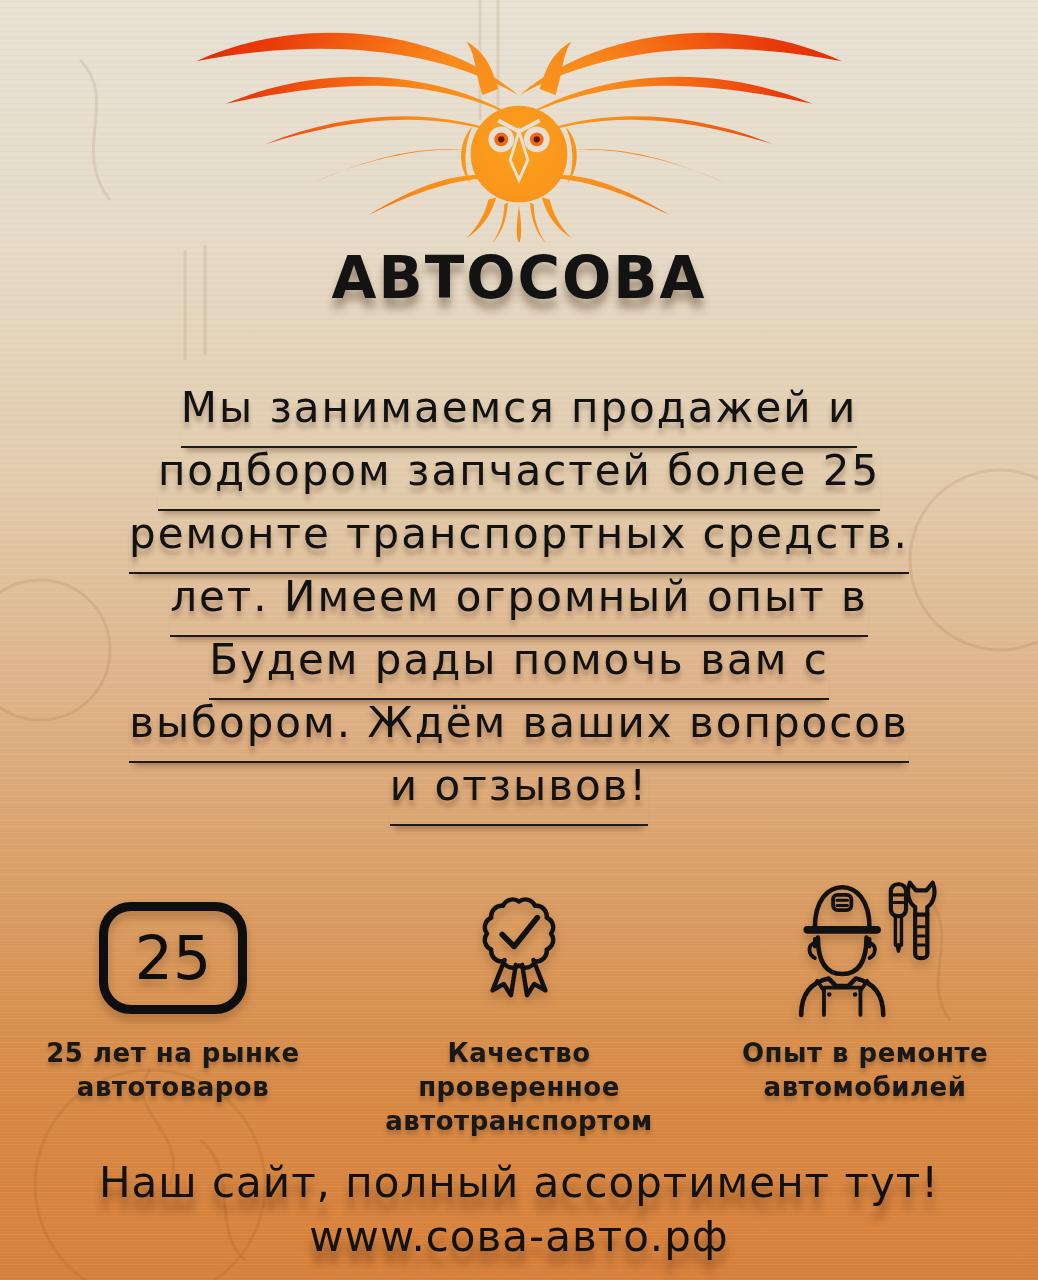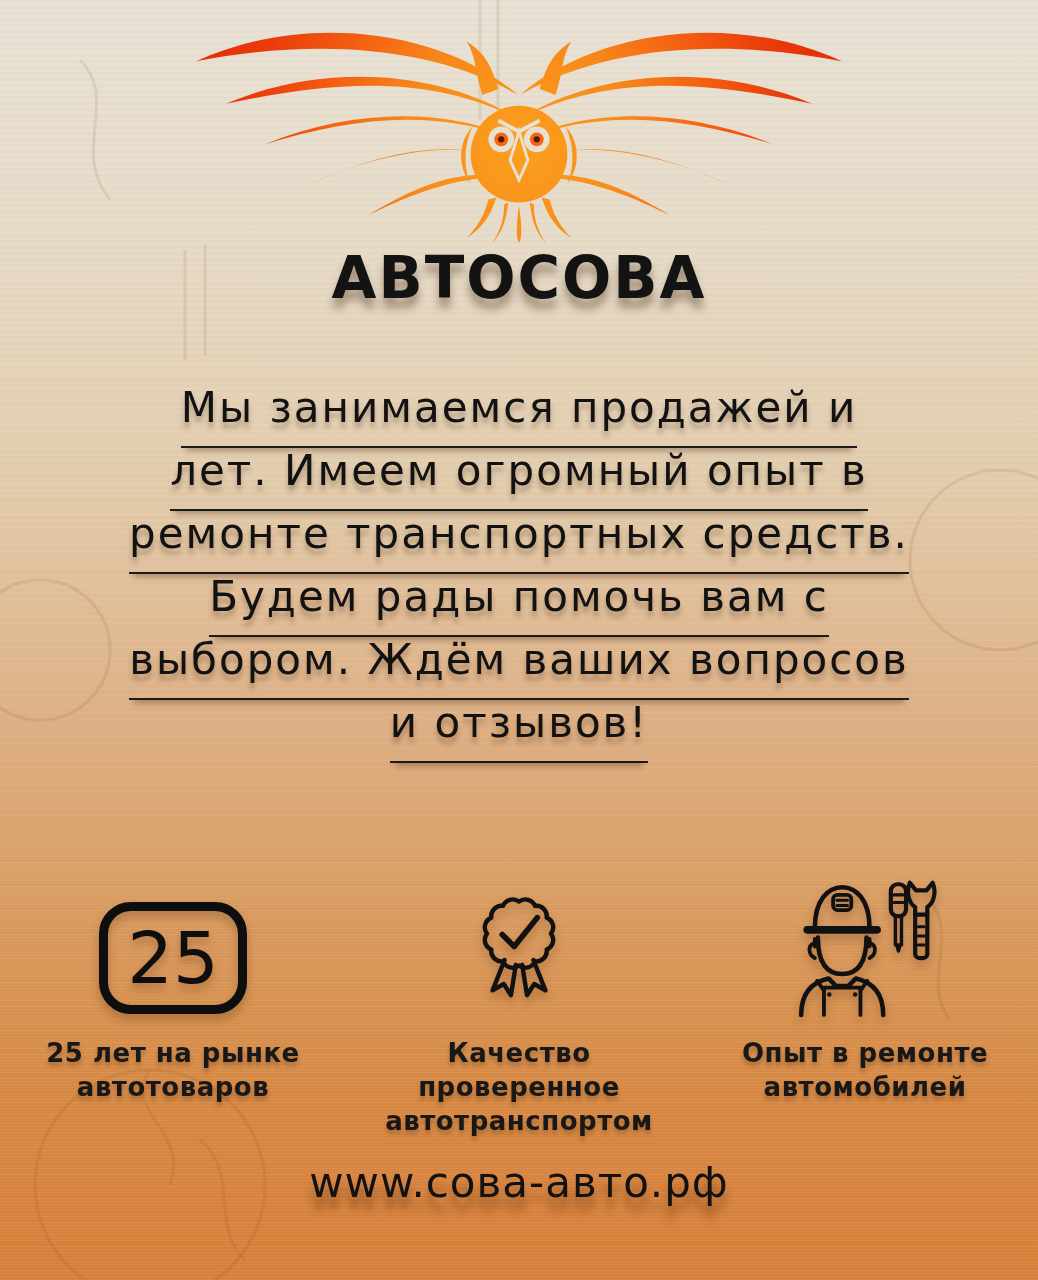--- a/index.html
+++ b/index.html
@@ -52,21 +52,21 @@
   }
   .feature{display:flex;flex-direction:column;align-items:center;}
   .icon-box{
     height:146px;display:flex;align-items:flex-end;justify-content:center;
     filter:drop-shadow(0 6px 5px rgba(80,35,5,0.30));
   }
   .sign-25{
     width:130px;height:94px;
     border:9px solid #0e0e0e;border-radius:32px;
     display:flex;align-items:center;justify-content:center;
-    font-size:72px;color:#0e0e0e;
+    font-size:60px;color:#0e0e0e;
     margin-bottom:4px;
   }
   .feature-label{
     margin-top:18px;max-width:268px;
     text-align:center;
     font-size:26px;font-weight:bold;line-height:34px;
     letter-spacing:0.5px;color:#181818;
     text-shadow:0 4px 4px rgba(70,35,10,0.30);
   }
   .footer{position:absolute;top:1156px;left:0;width:100%;text-align:center;}
@@ -134,22 +134,23 @@
       <circle cx="363" cy="131" r="3.2" fill="#571a02"></circle>
       <path d="M324,112 L345,123 L366,112" stroke="#e8e0d1" stroke-width="4" fill="none"></path>
       <path d="M345,123 L336,152 L345,172 L354,152 Z" stroke="#e8e0d1" stroke-width="3" fill="none"></path>
     </g>
   </svg>
 
   <div class="title">АВТОСОВА</div>
 
   <div class="intro">
     <div class="intro-line"><span>Мы занимаемся продажей и</span></div>
+    <div class="intro-line"><span>подбором запчастей более 25</span></div>
+    <div class="intro-line"><span>ремонте транспортных средств.</span></div>
     <div class="intro-line"><span>лет. Имеем огромный опыт в</span></div>
-    <div class="intro-line"><span>ремонте транспортных средств.</span></div>
     <div class="intro-line"><span>Будем рады помочь вам с</span></div>
     <div class="intro-line"><span>выбором. Ждём ваших вопросов</span></div>
     <div class="intro-line"><span>и отзывов!</span></div>
   </div>
 
   <div class="features">
 
     <div class="feature">
       <div class="icon-box">
         <div class="sign-25">
@@ -202,15 +203,16 @@
           <path d="M166,64 L166,116 C166,123 182,123 182,116 L182,64" stroke-width="5.5"></path>
           <path d="M170,80 H178 M170,92 H178 M170,104 H178" stroke-width="4"></path>
         </svg>
       </div>
       <div class="feature-label">Опыт в ремонте автомобилей</div>
     </div>
 
   </div>
 
   <div class="footer">
+    <div>Наш сайт, полный ассортимент тут!</div>
     <div>www.сова-авто.рф</div>
   </div>
 </div>
 
 </body></html>

